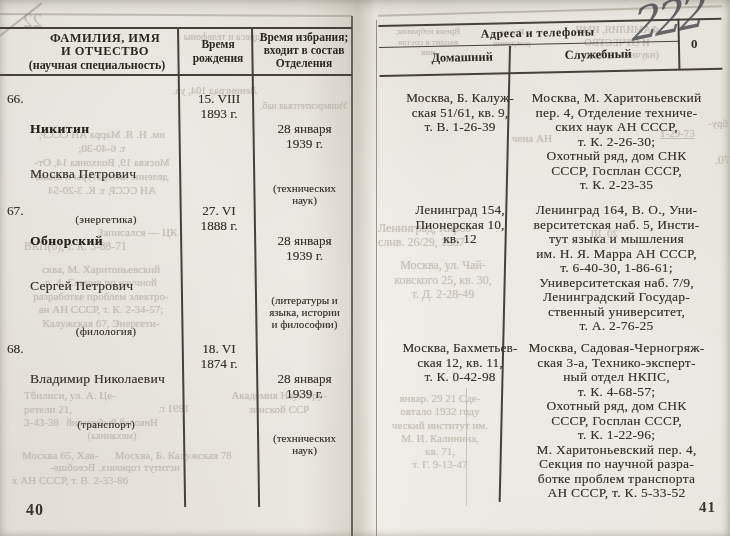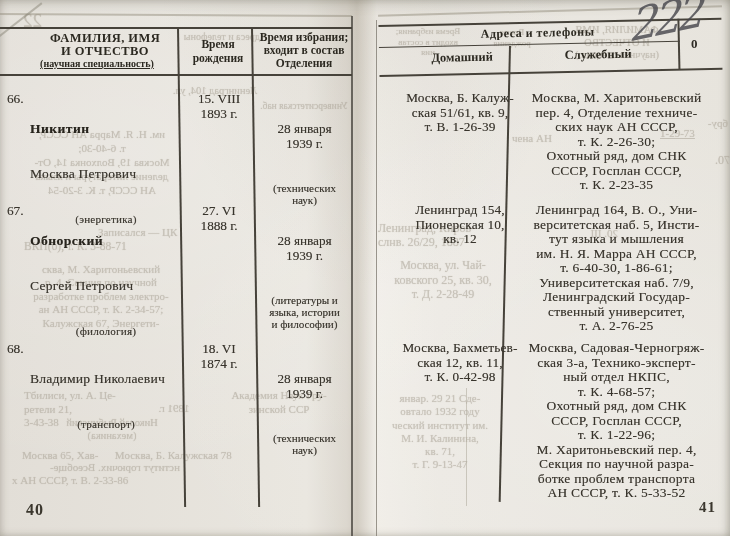--- a/index.html
+++ b/index.html
@@ -27,21 +27,21 @@
   .lh-bot{left:0;top:74px;width:352px;height:2px;}
   .v1{left:177px;top:27px;width:1.5px;height:480px;transform:rotate(-.85deg);transform-origin:top center;}
   .v2{left:251px;top:27px;width:1.5px;height:480px;transform:rotate(-.85deg);transform-origin:top center;}
   .foldL{left:351px;top:16px;width:2px;height:520px;background:#55514a;opacity:.85;}
   .foldR{left:376px;top:20px;width:1.3px;height:516px;background:#7b766c;opacity:.75;}
   .divider{left:509px;top:46px;width:1.5px;height:456px;transform:rotate(1.3deg);transform-origin:top center;}
   .ghostline{left:466px;top:388px;width:1px;height:118px;background:#b3ada0;opacity:.6;}
   
   .hl{font-weight:700;color:#2c2921;white-space:pre-line;text-align:center;}
   .lh-title{left:28px;top:32px;width:154px;font-size:12.5px;line-height:13px;letter-spacing:.4px;}
-  .lh-sub{left:12px;top:58px;width:170px;font-weight:700;font-size:10px;text-align:center;color:#2c2921;text-decoration:underline;}
+  .lh-sub{left:12px;top:58px;width:170px;font-weight:700;font-size:12px;text-align:center;color:#2c2921;}
   .lh-birth{left:183px;top:38px;width:70px;font-size:11.5px;line-height:13.5px;}
   .lh-elect{left:255px;top:31px;width:98px;font-size:11.5px;line-height:13px;}
   
   .rh{left:377px;top:18px;width:347px;height:66px;transform:rotate(-1.2deg);transform-origin:0 50%;}
   .rh-top{left:2px;top:7px;width:343px;height:2px;}
   .rh-title{left:20px;top:11px;width:282px;font-size:12px;letter-spacing:.5px;}
   .rh-mid{left:2px;top:29px;width:301px;height:1.4px;}
   .rh-home{left:25px;top:34px;width:120px;font-size:12.5px;}
   .rh-work{left:138px;top:34px;width:166px;font-size:12.5px;}
   .rh-seg{left:301px;top:7px;width:1.5px;height:51px;}

